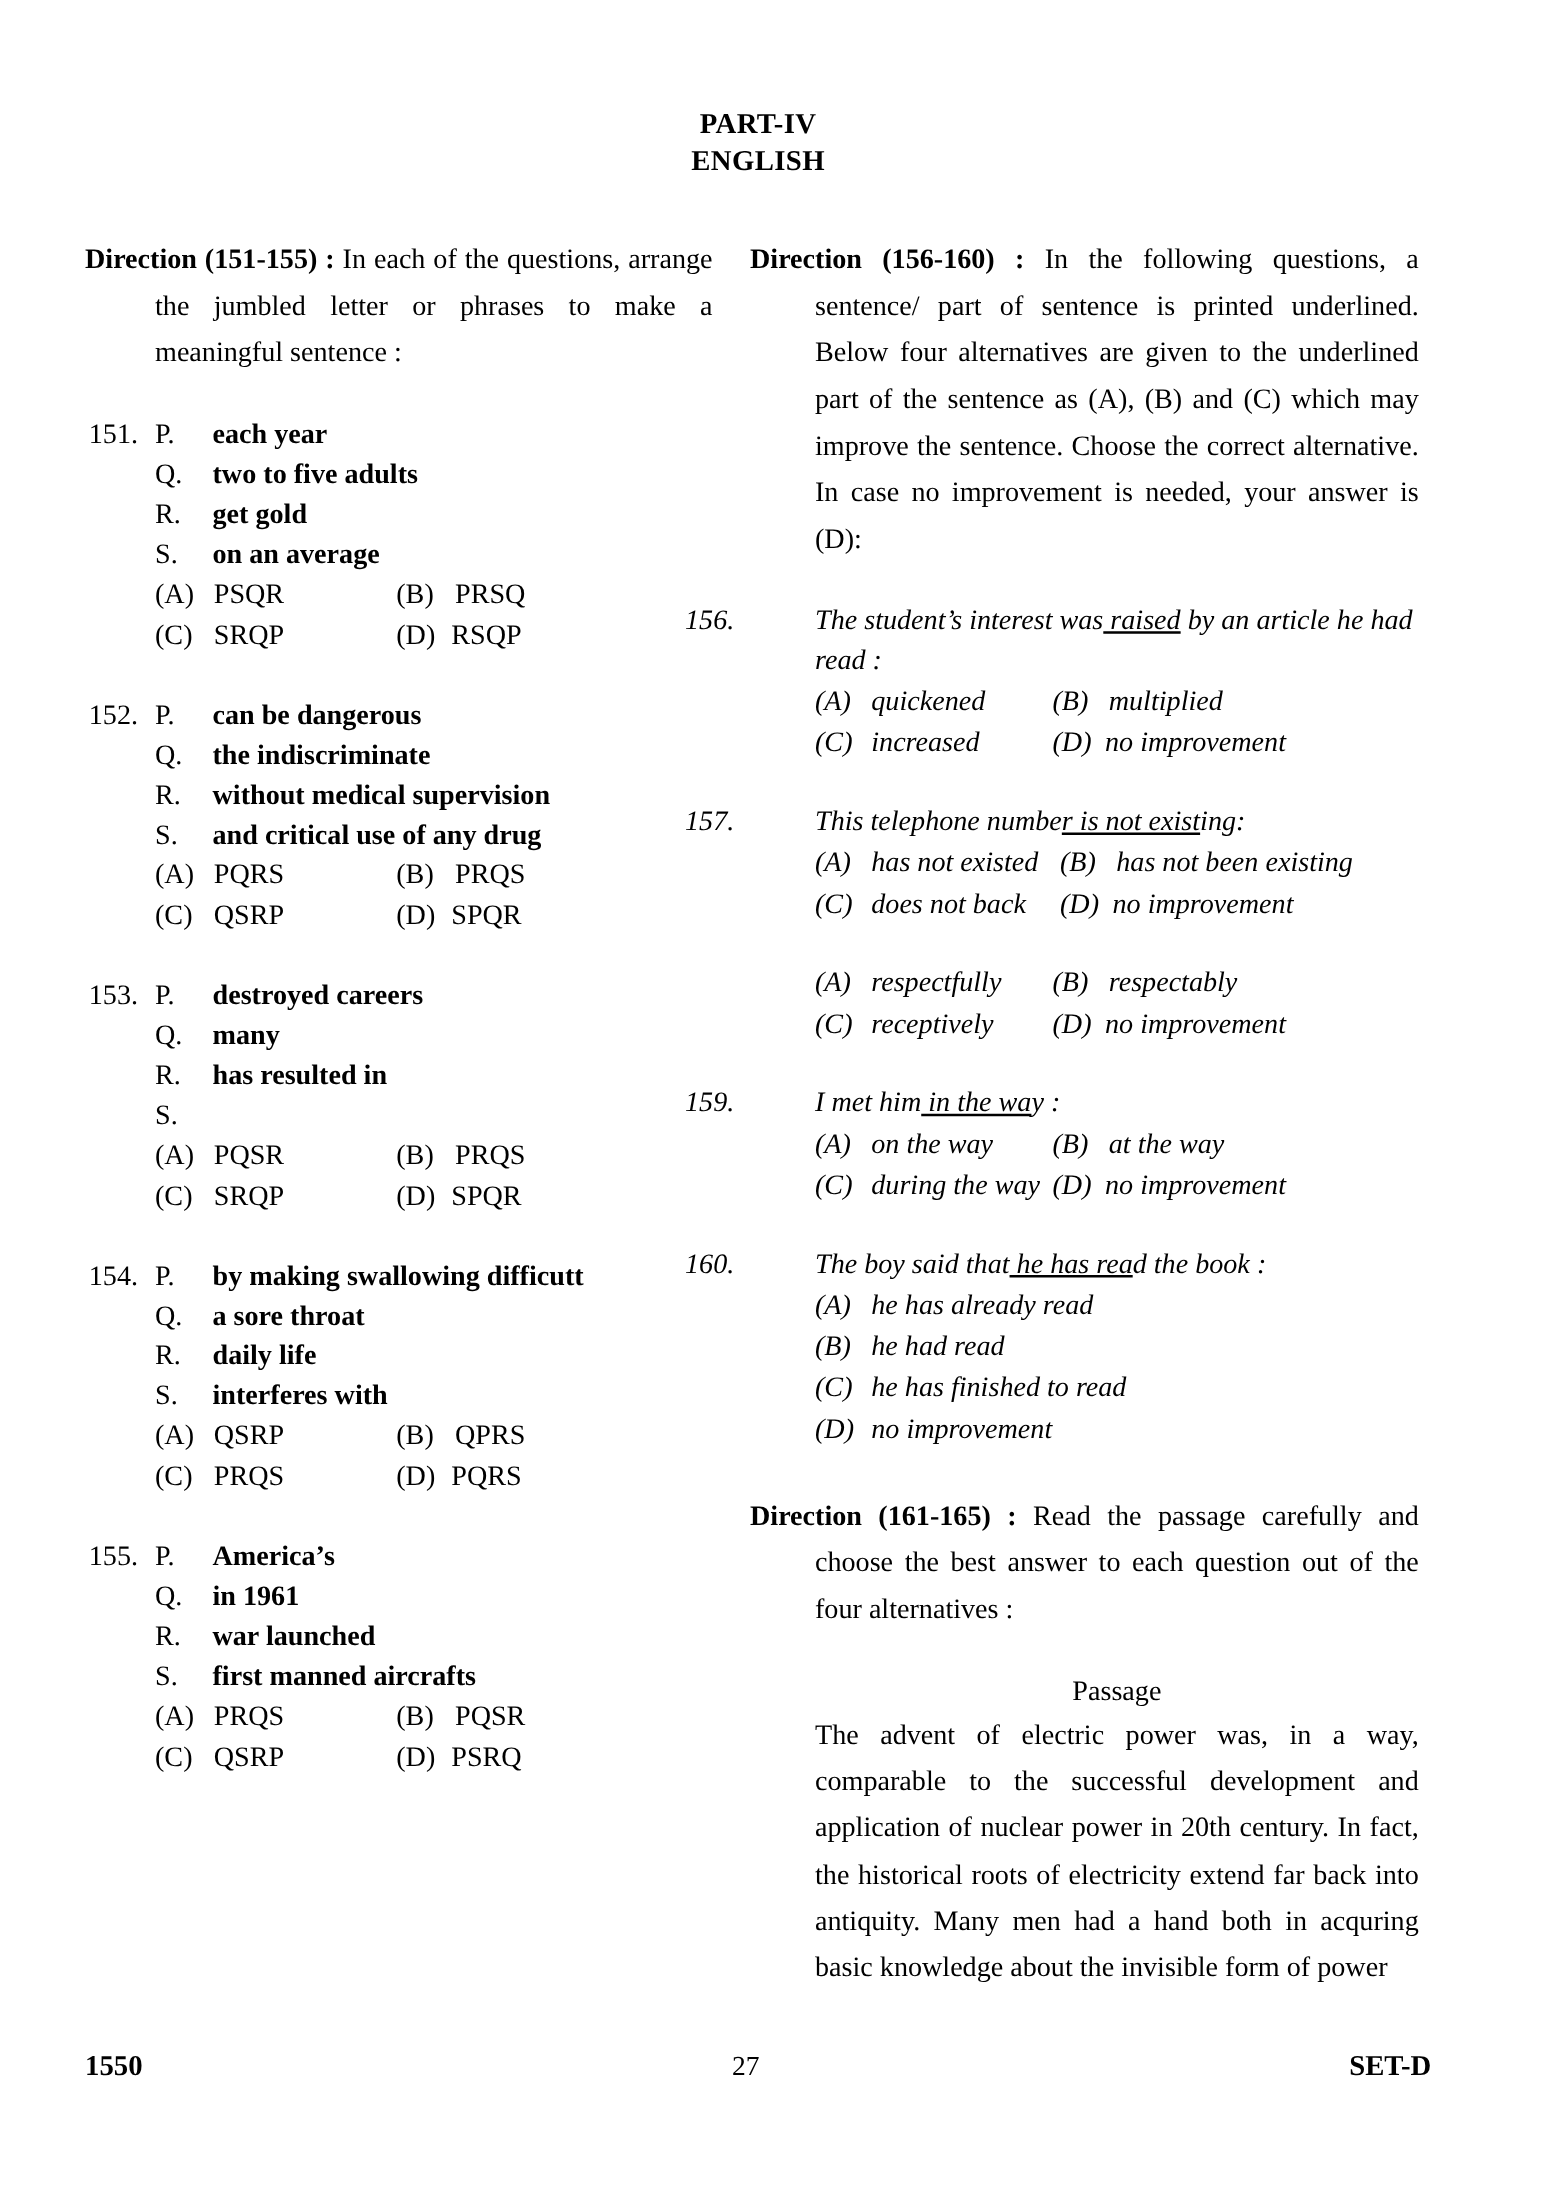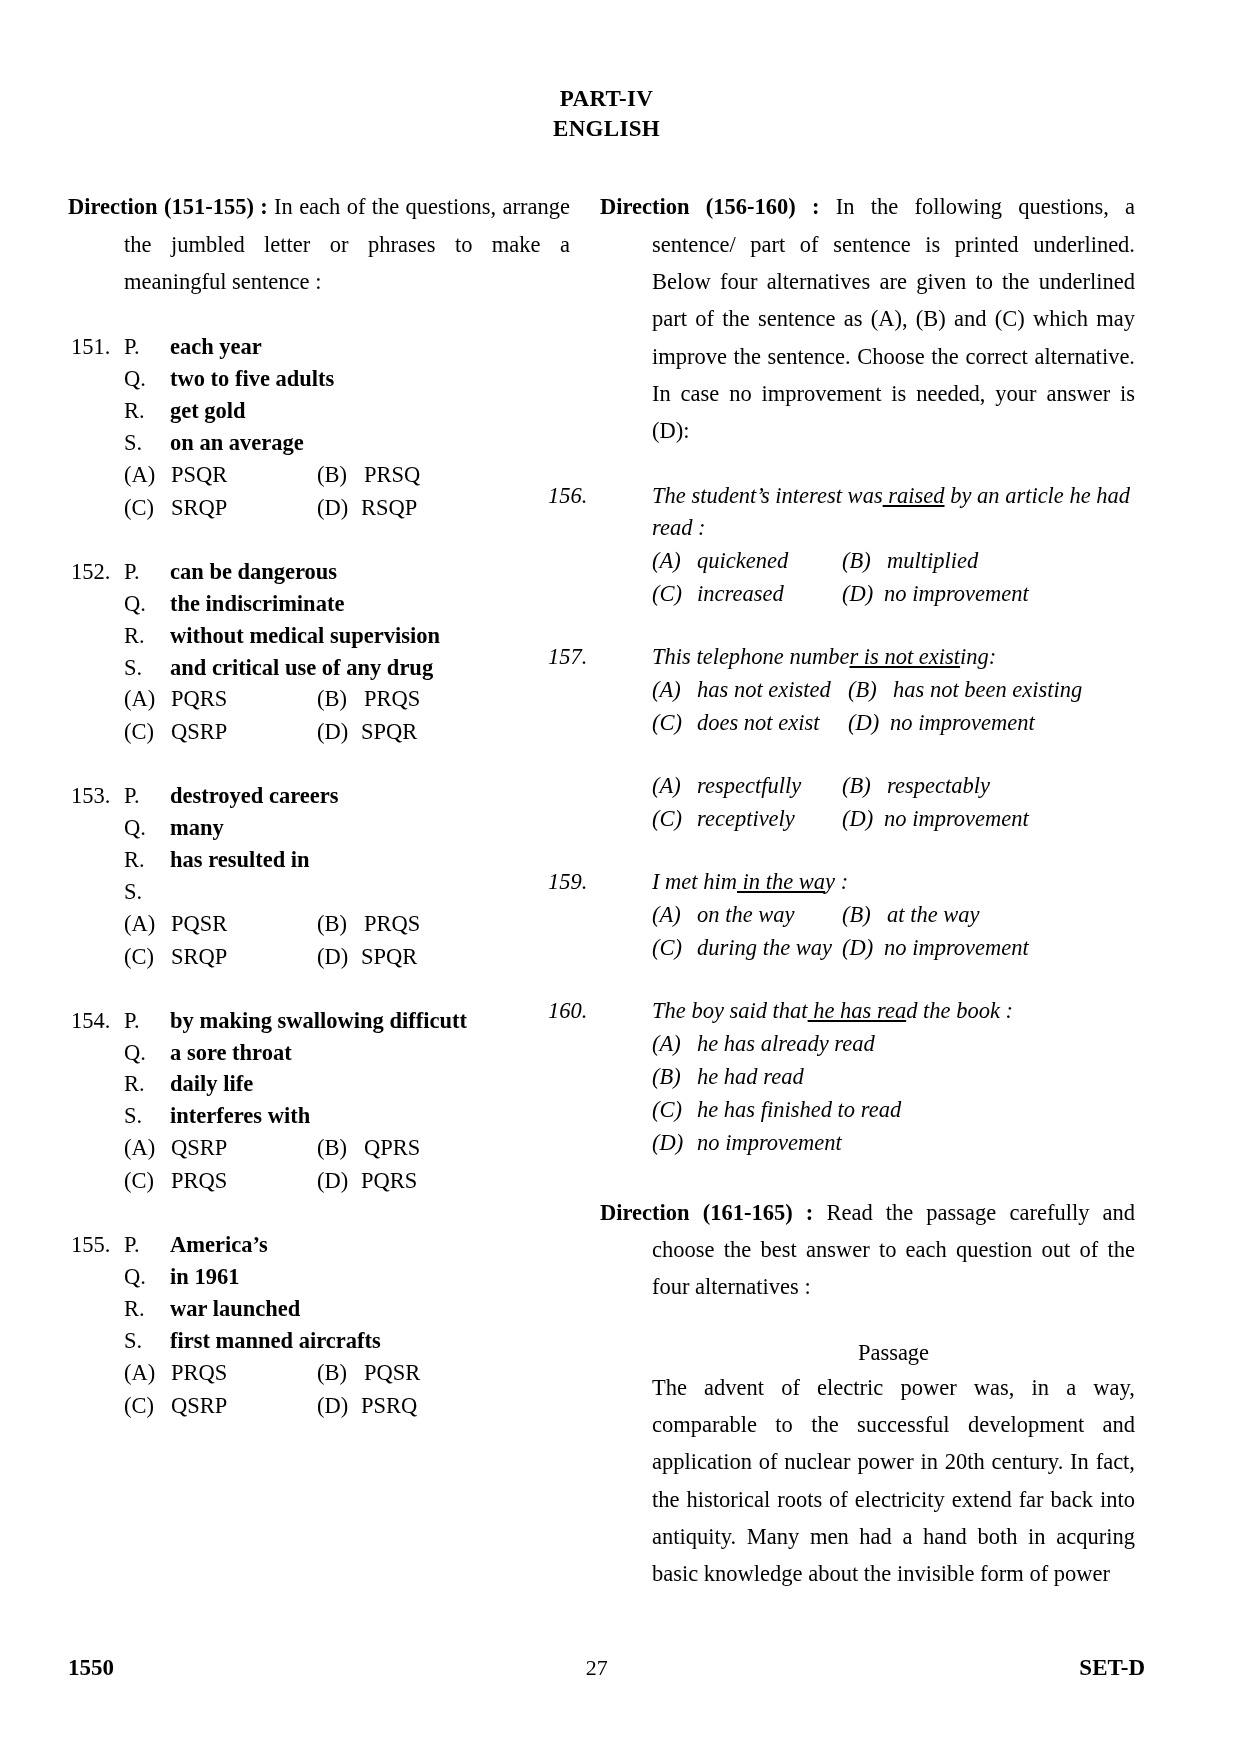--- a/index.html
+++ b/index.html
@@ -116,21 +116,21 @@
     text-justify: inter-word;
     padding-left: 52px;
     margin-top: 3px;
   }
 
   
   .footer {
     position: absolute;
     left: 68px;
     right: 96px;
-    bottom: 73px;
+    bottom: 88px;
     display: flex;
     align-items: baseline;
     font-size: 23px;
   }
   .f-left { font-weight: bold; flex: 0 0 auto; }
   .f-center { flex: 1 1 auto; text-align: center; font-size: 22px; }
   .f-right { font-weight: bold; flex: 0 0 auto; }
 </style>
 </head>
 <body>
@@ -410,21 +410,21 @@
                   <span>has not existed</span>
                 </span>
                 <span class="ocol">
                   <span class="olabel">(B)</span>
                   <span>has not been existing</span>
                 </span>
               </div>
               <div class="optrow2">
                 <span class="ocol left wide">
                   <span class="olabel">(C)</span>
-                  <span>does not exist</span>
+                  <span>does not back</span>
                 </span>
                 <span class="ocol">
                   <span class="olabel n">(D)</span>
                   <span>no improvement</span>
                 </span>
               </div>
             </div>
           </div>
           <div class="q-impr">
             <div class="opts">

